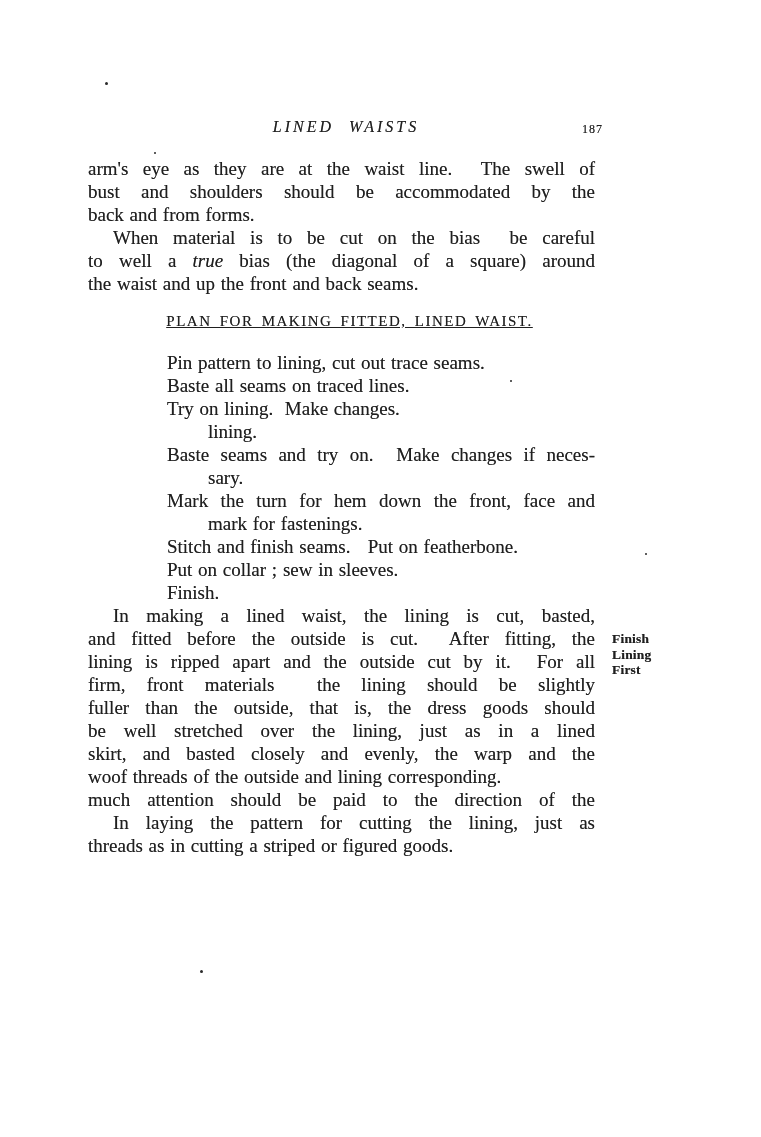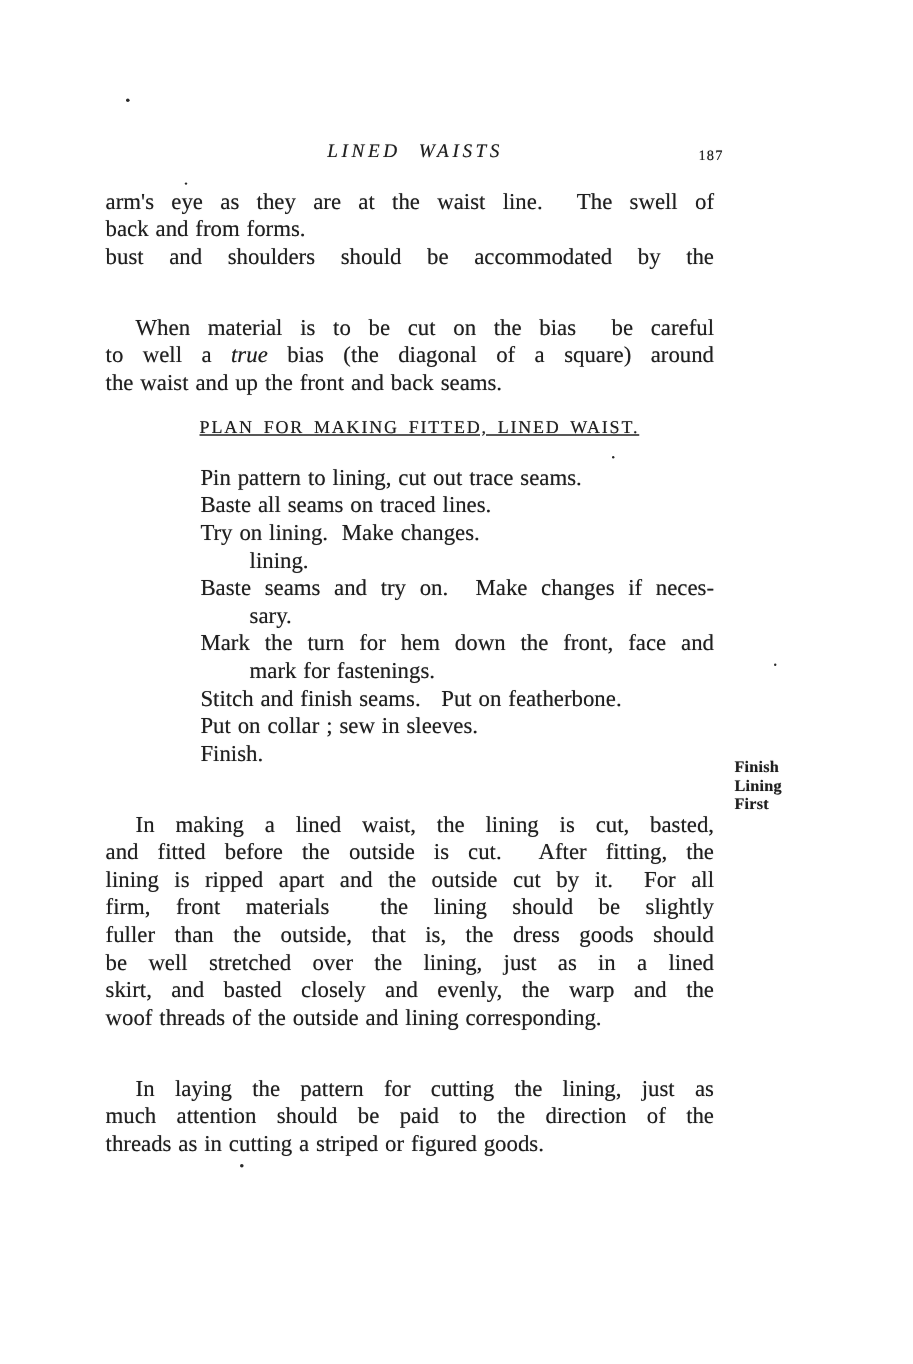--- a/index.html
+++ b/index.html
@@ -30,21 +30,21 @@
     text-align: right; font-size: 12px; letter-spacing: 1px; line-height: 20px;
   }
 
   
   .content {
     position: absolute; left: 88px; top: 157px; width: 507px;
     font-size: 19px; line-height: 23px; word-spacing: 1px;
   }
   .line { white-space: pre-wrap; text-align: left; }
   .jl   { text-align: justify; text-align-last: justify; }
-  .ind  { padding-left: 25px; margin-top: 36px; }
+  .ind  { padding-left: 25px; }
 
   .section-heading {
     margin: 16px 0 0 0; padding-left: 16px;
     font-size: 15px; line-height: 20px;
     letter-spacing: 1.5px; word-spacing: 3px;
     text-align: center; white-space: pre-wrap; text-decoration: underline;
   }
   .plan-list { margin-top: 20px; margin-left: 79px; }
   .plan-list .cont { padding-left: 41px; }
 
@@ -65,22 +65,22 @@
 
   <div class="running-header ink">
     <span class="header-title">LINED WAISTS</span>
   </div>
   <div class="page-number ink">187</div>
 
   <div class="content ink">
 
     <div class="para">
       <div class="line jl">arm's eye as they are at the waist line.  The swell of</div>
+      <div class="line jl">bust and shoulders should be accommodated by the</div>
       <div class="line">back and from forms.</div>
-      <div class="line jl">bust and shoulders should be accommodated by the</div>
     </div>
 
     <div class="para">
       <div class="line jl ind">When material is to be cut on the bias  be careful</div>
       <div class="line jl"><span>to well a </span><em>true</em><span> bias (the diagonal of a square) around</span></div>
       <div class="line">the waist and up the front and back seams.</div>
     </div>
 
     <div class="section-heading ink">PLAN FOR MAKING FITTED, LINED WAIST.</div>
 
@@ -103,22 +103,22 @@
       <div class="line jl">and fitted before the outside is cut.  After fitting, the</div>
       <div class="line jl">lining is ripped apart and the outside cut by it.  For all</div>
       <div class="line jl">firm, front materials  the lining should be slightly</div>
       <div class="line jl">fuller than the outside, that is, the dress goods should</div>
       <div class="line jl">be well stretched over the lining, just as in a lined</div>
       <div class="line jl">skirt, and basted closely and evenly, the warp and the</div>
       <div class="line">woof threads of the outside and lining corresponding.</div>
     </div>
 
     <div class="para">
+      <div class="line jl">much attention should be paid to the direction of the</div>
       <div class="line jl ind">In laying the pattern for cutting the lining, just as</div>
-      <div class="line jl">much attention should be paid to the direction of the</div>
       <div class="line">threads as in cutting a striped or figured goods.</div>
     </div>
 
   </div>
 
   <div class="margin-note ink">
     <div>Finish</div>
     <div>Lining</div>
     <div>First</div>
   </div>

